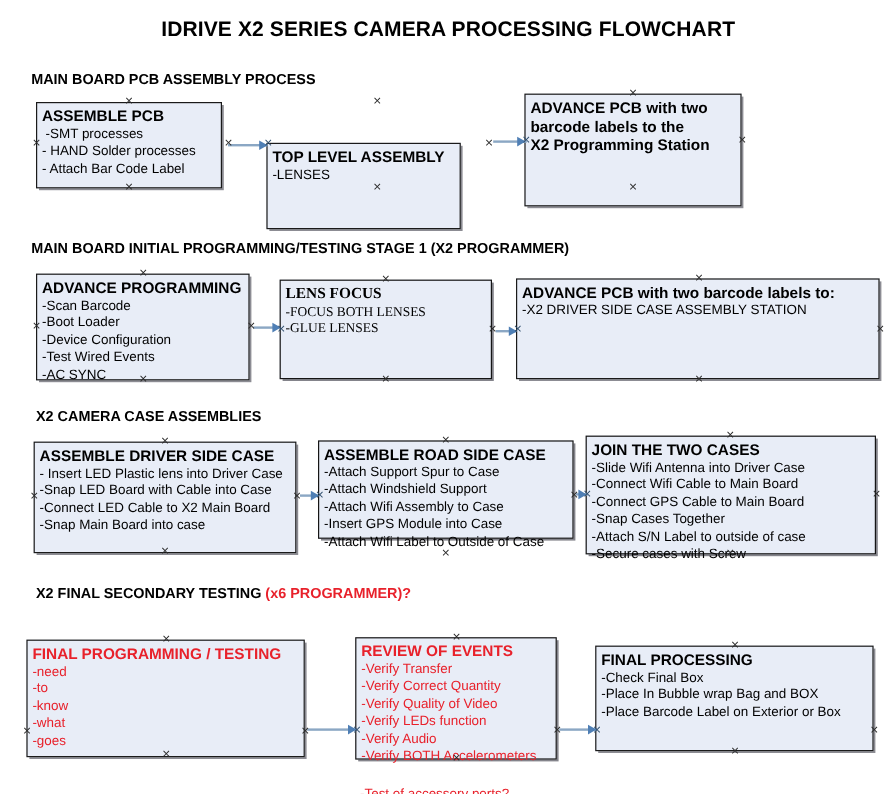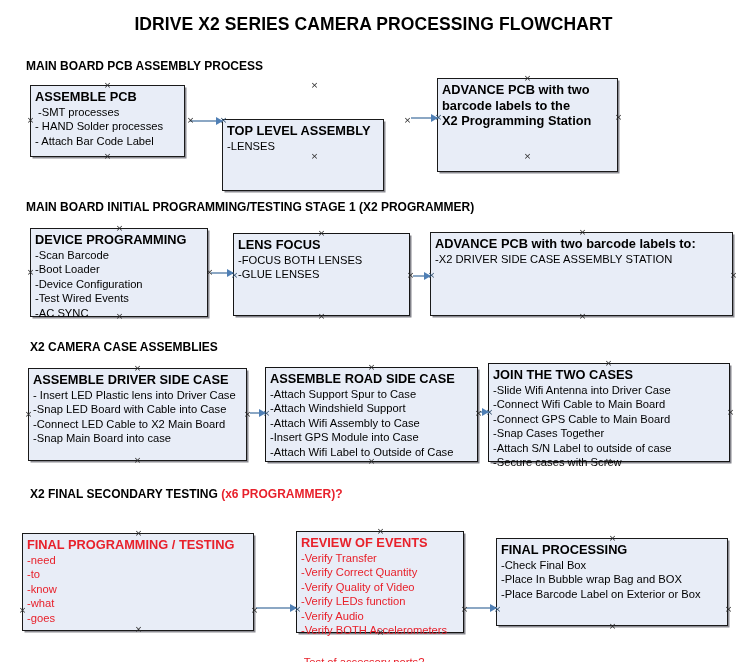--- a/index.html
+++ b/index.html
@@ -111,29 +111,29 @@
   <div class="xmark" style="left:523px;top:74px;"></div>
   <div class="xmark" style="left:523px;top:152px;"></div>
   <div class="xmark blue" style="left:434px;top:113px;"></div>
   <div class="xmark" style="left:614px;top:113px;"></div>
 
   <div class="section-head" style="left:26px;top:200px;text-align:right;">
     <span>MAIN BOARD INITIAL PROGRAMMING/TESTING STAGE 1 (X2 PROGRAMMER)</span>
   </div>
 
   <div class="box" style="left:30px;top:228px;width:178px;height:89px;">
-    <div class="bx-title">DEVICE PROGRAMMING</div>
+    <div class="bx-title">ADVANCE PROGRAMMING</div>
     <div class="bx-line">-Scan Barcode</div>
     <div class="bx-line">-Boot Loader</div>
     <div class="bx-line">-Device Configuration</div>
     <div class="bx-line">-Test Wired Events</div>
     <div class="bx-line">-AC SYNC</div>
   </div>
 
-  <div class="box thick" style="left:233px;top:233px;width:177px;height:83px;">
+  <div class="box thick" style="left:233px;top:233px;width:177px;height:83px;font-family:Liberation Serif, serif;">
     <div class="bx-title">LENS FOCUS</div>
     <div class="bx-line">-FOCUS BOTH LENSES</div>
     <div class="bx-line">-GLUE LENSES</div>
   </div>
 
   <div class="box" style="left:430px;top:232px;width:303px;height:84px;">
     <div class="bx-title">ADVANCE PCB with two barcode labels to:</div>
     <div class="bx-line">-X2 DRIVER  SIDE  CASE  ASSEMBLY STATION</div>
   </div>
 
@@ -160,21 +160,21 @@
   </div>
 
   <div class="box" style="left:28px;top:368px;width:219px;height:93px;">
     <div class="bx-title">ASSEMBLE DRIVER SIDE CASE</div>
     <div class="bx-line">- Insert LED Plastic lens into Driver Case</div>
     <div class="bx-line">-Snap LED Board with Cable into Case</div>
     <div class="bx-line">-Connect LED Cable to X2 Main Board</div>
     <div class="bx-line">-Snap Main Board into case</div>
   </div>
 
-  <div class="box thick" style="left:265px;top:367px;width:213px;height:95px;">
+  <div class="box thick" style="left:265px;top:367px;width:213px;height:82px;">
     <div class="bx-title">ASSEMBLE ROAD SIDE CASE</div>
     <div class="bx-line">-Attach Support Spur to Case</div>
     <div class="bx-line">-Attach Windshield Support</div>
     <div class="bx-line">-Attach Wifi Assembly to Case</div>
     <div class="bx-line">-Insert GPS Module into Case</div>
     <div class="bx-line">-Attach Wifi Label to Outside of Case</div>
   </div>
 
   <div class="box thick" style="left:488px;top:363px;width:242px;height:99px;">
     <div class="bx-title">JOIN THE TWO CASES</div>

